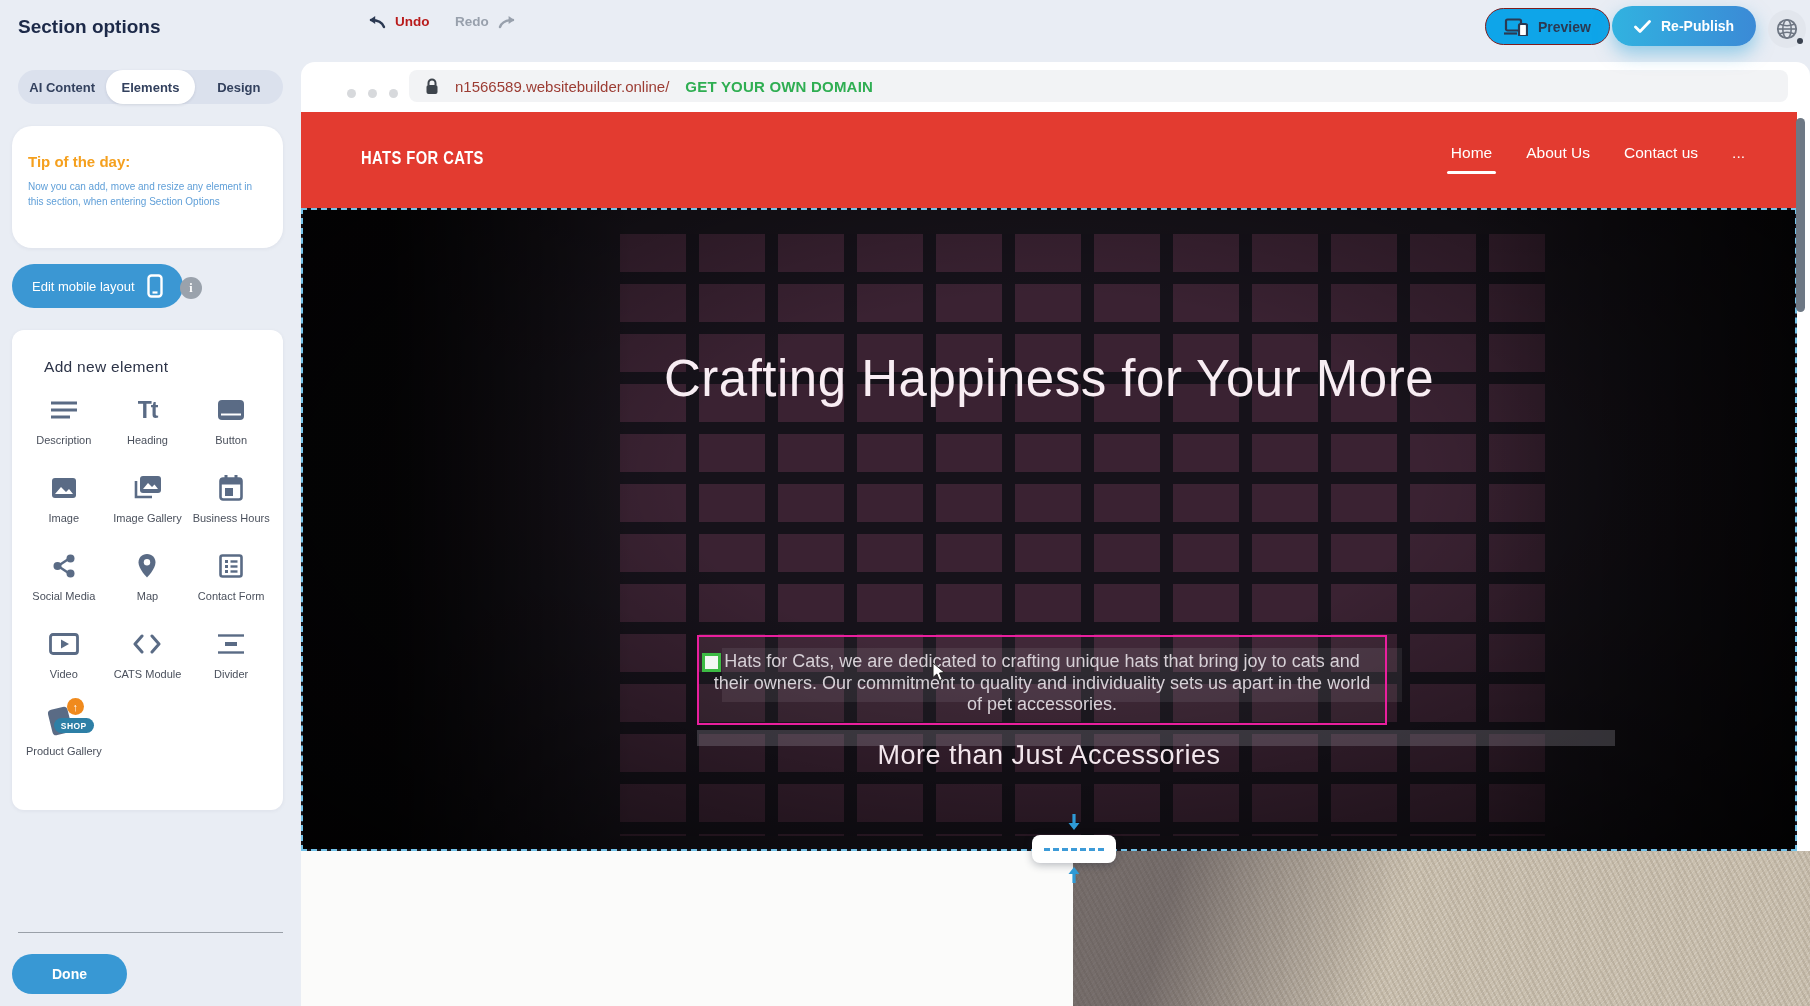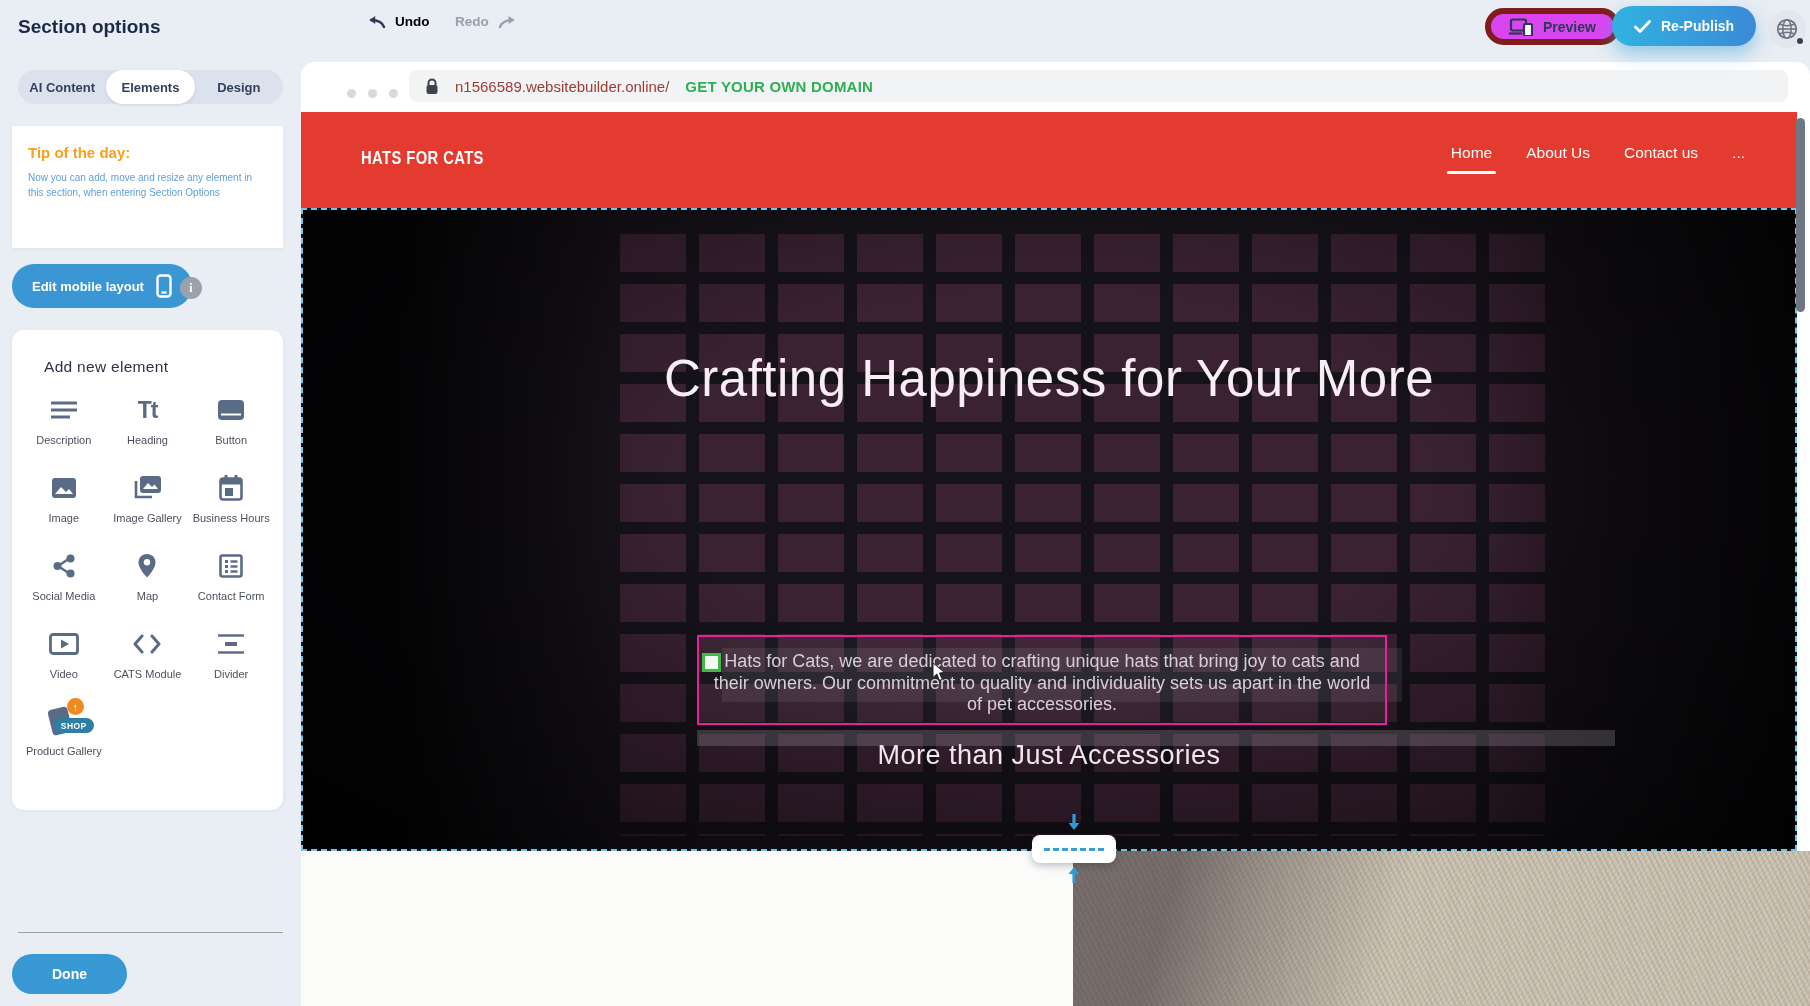--- a/index.html
+++ b/index.html
@@ -6,44 +6,44 @@
   html,body { background:#dfe3ec; }
   body { font-family:"Liberation Sans", sans-serif; }
   .app { position:relative; width:1810px; height:1006px; background:#e9edf4; overflow:hidden; }
 
   
   .sidebar { position:absolute; left:0; top:0; width:301px; height:844px; background:#e9edf4; z-index:6; }
   .panel-title { position:absolute; left:18px; top:16px; font-size:19px; font-weight:bold; color:#1c2948; }
   .tabs { position:absolute; left:18px; top:70px; width:265px; height:34px; background:#dbe1ed; border-radius:17px; display:flex; align-items:center; }
   .tab { flex:1; height:34px; display:flex; align-items:center; justify-content:center; font-size:13px; font-weight:bold; color:#33415e; border-radius:17px; cursor:pointer; }
   .tab.active { background:#ffffff; box-shadow:0 1px 3px rgba(30,40,70,.12); }
-  .tip-card { position:absolute; left:12px; top:126px; width:271px; height:122px; background:#fff; border-radius:0; padding:18px 16px; box-shadow:0 1px 4px rgba(30,40,70,.06); }
+  .tip-card { position:absolute; left:12px; top:126px; width:271px; height:122px; background:#fff; border-radius:20px; padding:27px 16px; box-shadow:0 1px 4px rgba(30,40,70,.06); }
   .tip-title { font-size:15px; font-weight:bold; color:#f5a01e; }
   .tip-body { margin-top:10px; font-size:10px; line-height:1.45; color:#5f9fd8; }
-  .edit-btn { position:absolute; left:12px; top:264px; height:44px; border-radius:22px; background:#3b97d3; color:#fff; font-size:13px; font-weight:bold; display:flex; align-items:center; gap:12px; padding:0 20px; border:none; cursor:pointer; }
+  .edit-btn { position:absolute; left:12px; top:264px; height:44px; border-radius:22px; background:#3b97d3; color:#fff; font-size:13px; font-weight:normal; display:flex; align-items:center; gap:12px; padding:0 20px; border:none; cursor:pointer; }
   .info-btn { position:absolute; left:180px; top:277px; width:22px; height:22px; border-radius:50%; background:#9aa2ac; color:#fff; font-size:12px; font-weight:bold; display:flex; align-items:center; justify-content:center; font-family:"Liberation Serif", serif; cursor:pointer; }
   .elements-card { position:absolute; left:12px; top:330px; width:271px; height:480px; background:#fff; border-radius:12px; box-shadow:0 1px 4px rgba(30,40,70,.06); }
   .add-title { position:absolute; left:32px; top:28px; font-size:15.5px; color:#2c3347; letter-spacing:.3px; }
   .el-grid { position:absolute; left:10px; right:10px; top:64px; display:grid; grid-template-columns:repeat(3,1fr); row-gap:24px; }
   .el-cell { display:flex; flex-direction:column; align-items:center; gap:7px; cursor:pointer; }
   .el-icon { height:32px; display:flex; align-items:center; justify-content:center; color:#5a6b85; }
   .el-label { font-size:11px; color:#4a505c; text-align:center; line-height:1.35; max-width:82px; }
   .tt-glyph { font-size:23px; font-weight:bold; color:#5a6b85; letter-spacing:-1px; }
   .pg-icon { position:relative; width:44px; height:34px; }
   .pg-card { position:absolute; left:8px; top:4px; width:20px; height:26px; background:#5a6b85; border-radius:4px; transform:rotate(-14deg); }
   .pg-badge { position:absolute; right:2px; top:-6px; width:17px; height:17px; border-radius:50%; background:#f08a1d; color:#fff; font-size:11px; font-weight:bold; display:flex; align-items:center; justify-content:center; }
   .pg-shop { position:absolute; left:12px; top:14px; height:15px; padding:0 7px; border-radius:8px; background:#2d7fa6; color:#fff; font-size:8.5px; font-weight:bold; display:flex; align-items:center; letter-spacing:.4px; }
   .side-divider { position:absolute; left:18px; width:265px; top:932px; height:1px; background:#9aa0a8; }
   .done-btn { position:absolute; left:12px; top:954px; width:115px; height:40px; border-radius:20px; background:#3898d4; color:#fff; font-size:14px; font-weight:bold; border:none; cursor:pointer; }
 
   
   .undo-btn, .redo-btn { position:absolute; top:14px; display:flex; align-items:center; gap:8px; font-size:13.5px; cursor:pointer; z-index:6; }
-  .undo-btn { left:368px; color:#000000; font-weight:bold; }
+  .undo-btn { left:368px; color:#b91c1c; font-weight:bold; }
   .redo-btn { left:455px; color:#98a0ac; font-weight:bold; }
-  .preview-btn { position:absolute; left:1485px; top:8px; height:37px; border-radius:19px; background:#d946ef; border:6px solid #7f1d1d; display:flex; align-items:center; gap:10px; padding:0 18px; font-size:14px; font-weight:bold; color:#2b3952; cursor:pointer; z-index:6; }
+  .preview-btn { position:absolute; left:1485px; top:8px; height:37px; border-radius:19px; background:#0ea5e9; border:1px solid #7f1d1d; display:flex; align-items:center; gap:10px; padding:0 18px; font-size:14px; font-weight:bold; color:#2b3952; cursor:pointer; z-index:6; }
   .republish-btn { position:absolute; left:1612px; top:6px; height:40px; border-radius:20px; background:linear-gradient(90deg,#31b2e0,#3b8ad6); box-shadow:0 8px 18px rgba(59,170,220,.5); display:flex; align-items:center; gap:10px; padding:0 22px; font-size:14px; font-weight:bold; color:#fff; border:none; cursor:pointer; z-index:6; }
   .globe-btn { position:absolute; left:1768px; top:10px; width:38px; height:38px; border-radius:50%; background:#e2e6ed; display:flex; align-items:center; justify-content:center; cursor:pointer; z-index:6; }
   .globe-dot { position:absolute; right:3px; bottom:4px; width:6px; height:6px; border-radius:50%; background:#3a4250; }
 
   
   .browser { position:absolute; left:301px; top:62px; width:1509px; height:944px; background:#fff; border-radius:14px 14px 0 0; z-index:2; }
   .traffic { position:absolute; left:46px; top:27px; display:flex; gap:12px; }
   .traffic span { width:9px; height:9px; border-radius:50%; background:#d7d9dc; }
   .url-pill { position:absolute; left:108px; top:8px; right:22px; height:32px; border-radius:8px; background:#f2f3f5; display:flex; align-items:center; gap:16px; padding:0 16px; }
   .url-text { font-size:15px; color:#9c3c33; }

